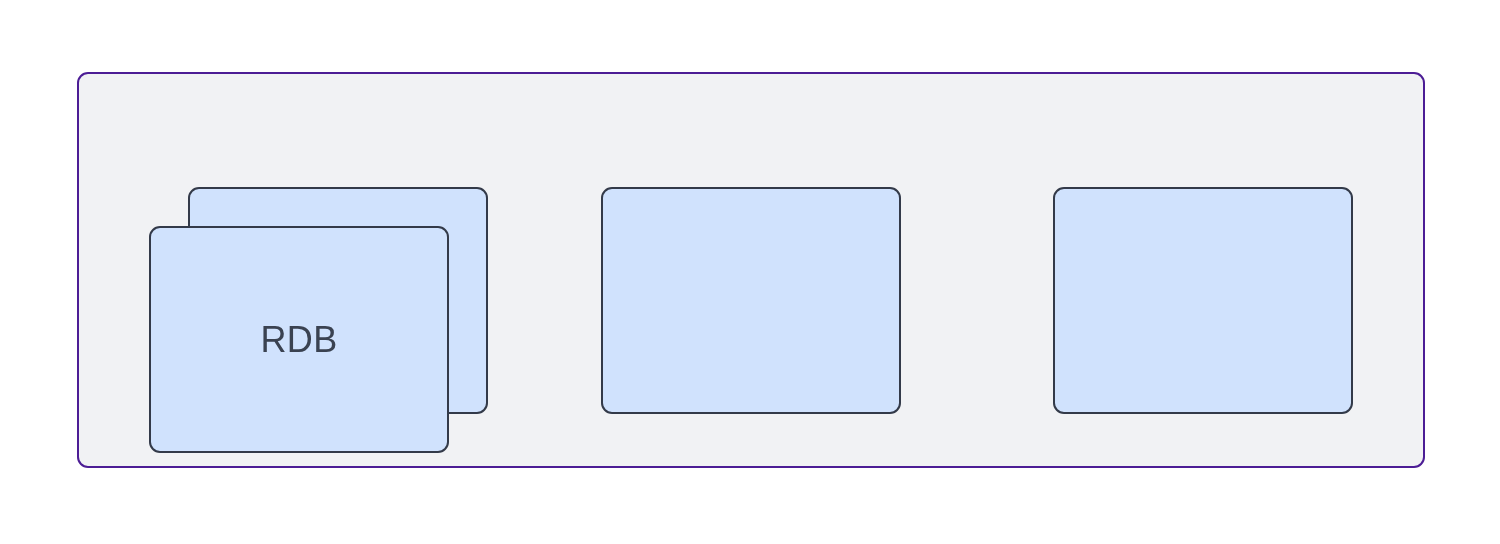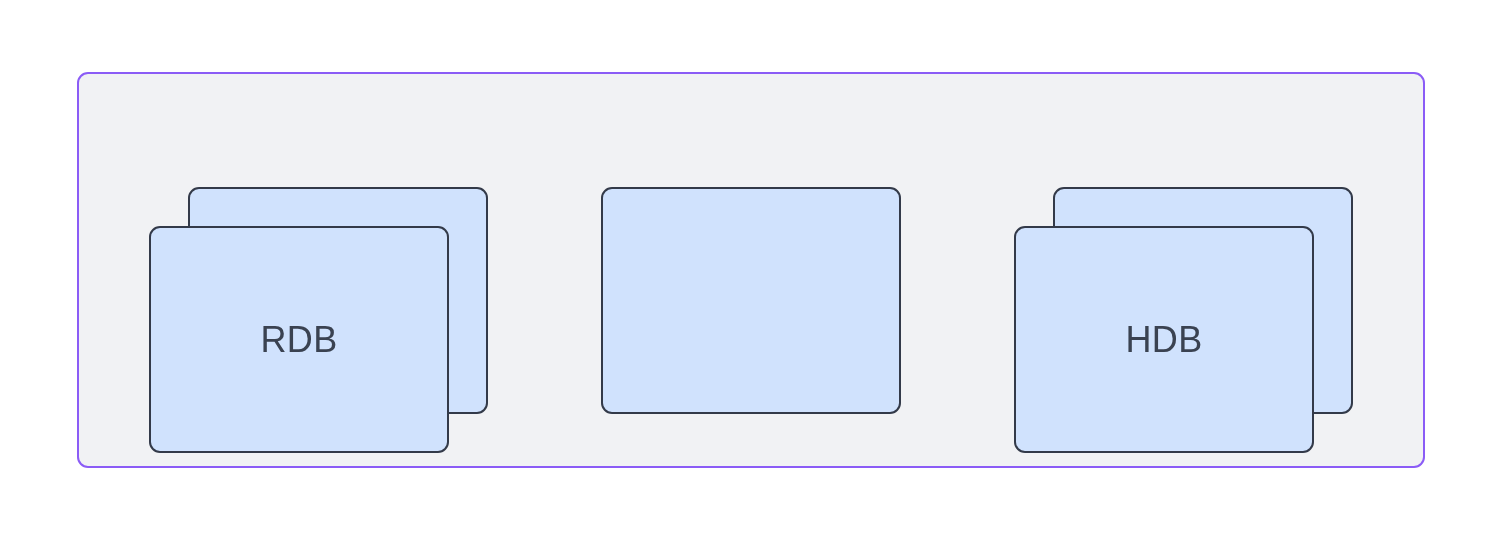--- a/index.html
+++ b/index.html
@@ -23,21 +23,21 @@
 
   
   .outer-container {
     position: absolute;
     left: 77px;
     top: 72px;
     width: 1348px;
     height: 396px;
     box-sizing: border-box;
     background: #f1f2f4;
-    border: 2px solid #8b5cf6;
+    border: 2px solid #4c1d95;
     border-radius: 11px;
   }
 
   
   .card-stack {
     position: absolute;
     top: 113px;          
     width: 339px;        
     height: 266px;       
   }
@@ -96,19 +96,16 @@
         <span class="card-label">RDB</span>
       </div>
     </div>
 
     <div class="card-stack stack-1">
       <div class="card card-back"></div>
     </div>
 
     <div class="card-stack stack-2">
       <div class="card card-back"></div>
-      <div class="card card-front">
-        <span class="card-label">HDB</span>
-      </div>
     </div>
 
   </div>
 </div>
 
 </body></html>

